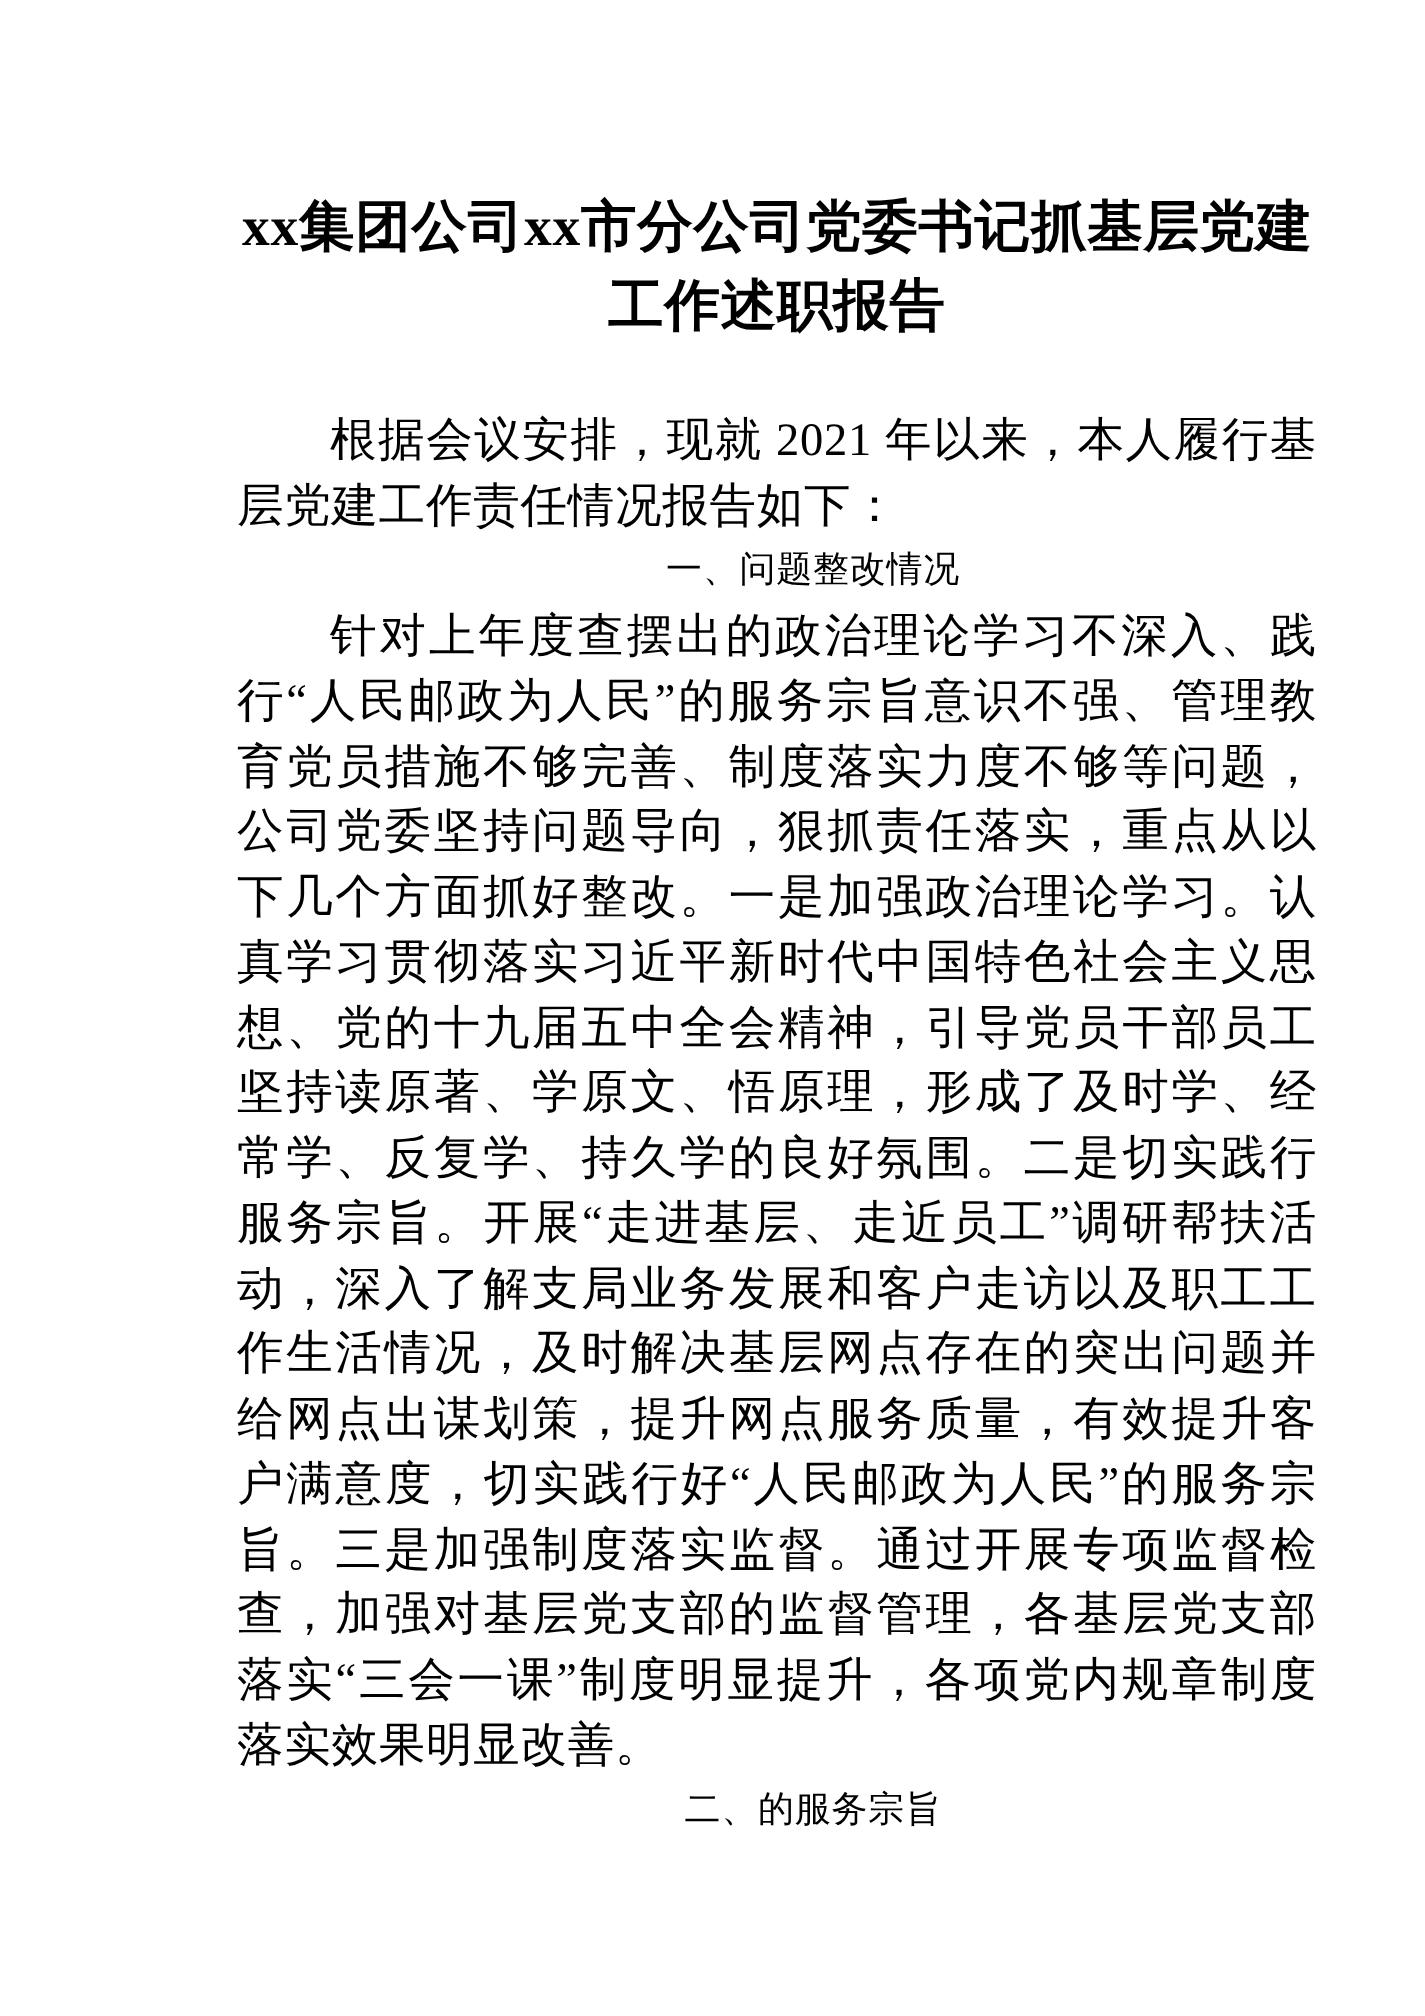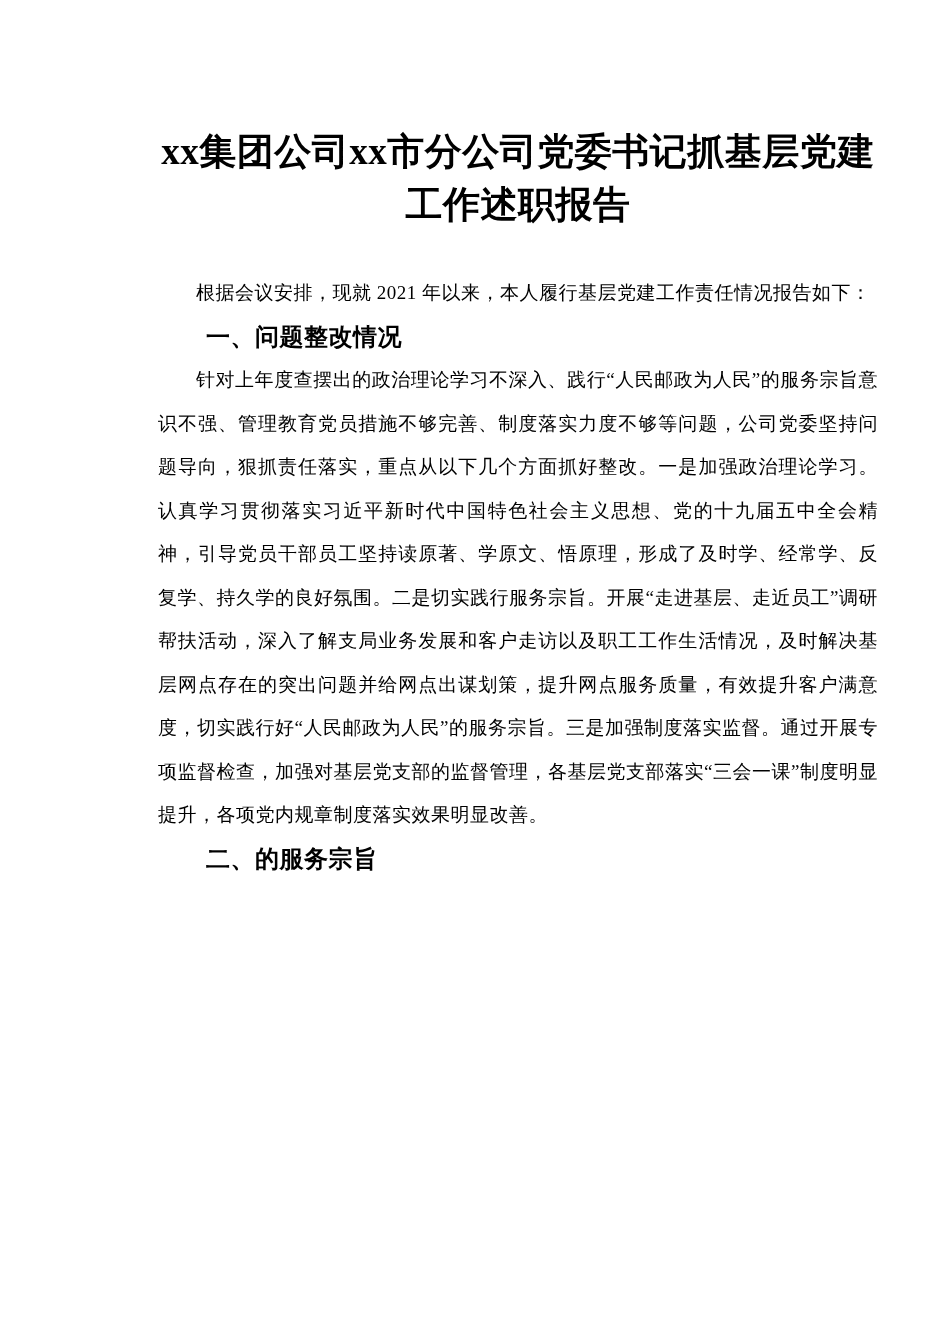--- a/index.html
+++ b/index.html
@@ -21,35 +21,36 @@
   .doc-title {
     margin: 0 0 40px 0;
     font-size: 37px;
     font-weight: bold;
     line-height: 1.42;
     text-align: center;
     letter-spacing: 0.5px;
   }
   .doc-para {
     margin: 0;
-    font-size: 19px;
+    font-size: 31px;
     line-height: 43.5px;
     text-align: justify;
     text-justify: inter-ideograph;
     text-indent: 2em;
     letter-spacing: 0.5px;
   }
   .doc-heading {
     margin: 0;
     font-size: 24px;
     line-height: 43.5px;
-    font-weight: bold;
+    font-weight: normal;
     text-indent: 2em;
     font-family: "Liberation Sans", "DejaVu Sans", sans-serif;
     letter-spacing: 0.5px;
+    text-align: center;
   }
 </style>
 </head>
 <body>
 
 <div class="page">
   <h1 class="doc-title">xx集团公司xx市分公司党委书记抓基层党建工作述职报告</h1>
 
   <p class="doc-para">根据会议安排，现就 2021 年以来，本人履行基层党建工作责任情况报告如下：</p>
 

